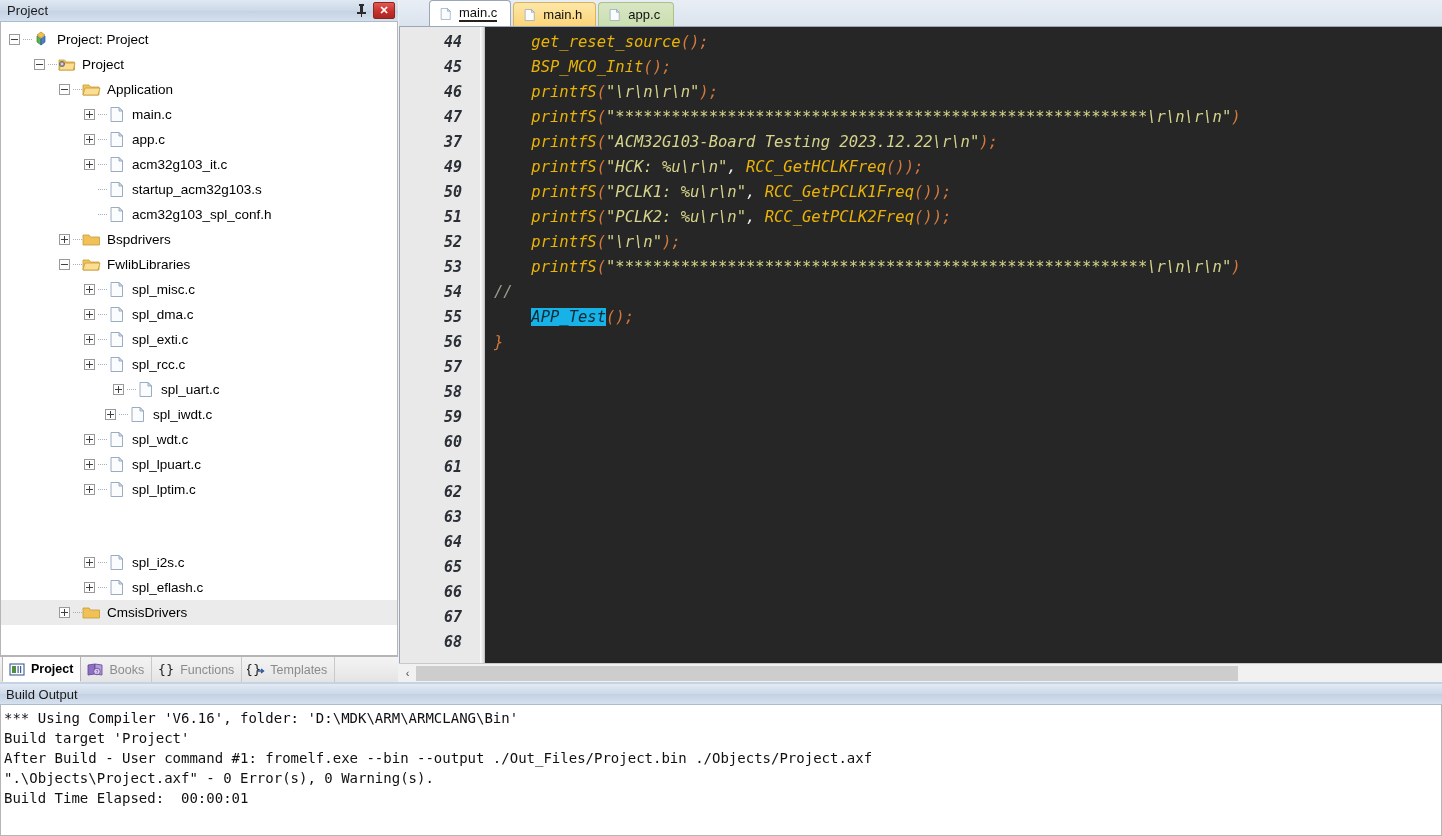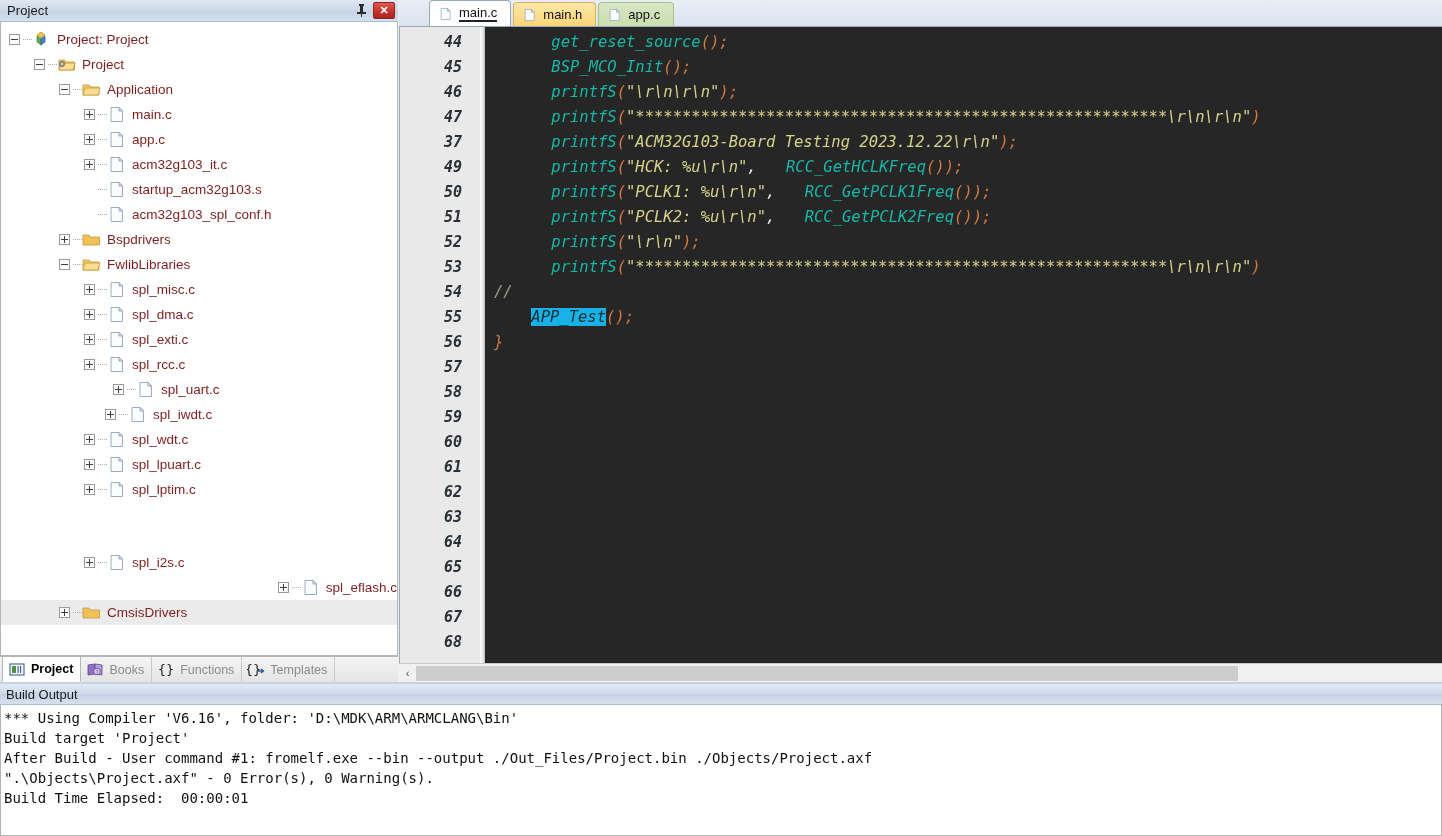--- a/index.html
+++ b/index.html
@@ -63,21 +63,21 @@
     overflow: hidden;
     position: relative;
     padding-top: 5px;
   }
 
   .tnode {
     height: 25px;
     display: flex; align-items: center;
     white-space: nowrap;
     font-size: 13.5px;
-    color: #7f1d1d;
+    color: #000000;
     font-family: "Liberation Sans", sans-serif;
     cursor: default;
     position: relative;
   }
   .tnode.selected { background: #ebebeb; }
   .expander {
     width: 11px; height: 11px;
     border: 1px solid #9a9a9a;
     background: #fdfdfd;
     display: inline-flex; align-items: center; justify-content: center;
@@ -202,21 +202,21 @@
   }
   .cline {
     height: 25px; line-height: 25px;
     font-family: "DejaVu Sans Mono", monospace;
     font-size: 15.5px;
     white-space: pre;
     color: #e0e0e0;
     padding-left: 9px;
     letter-spacing: 0px;
   }
-  .tok-fn    { color: #14b8a6; margin-left: 20px; }
+  .tok-fn    { color: #eab308; }
   .tok-punct { color: #d4793c; }
   .tok-str   { color: #d6d48a; }
   .tok-cmt   { color: #9aa08f; }
   .tok-sel   { background: #17b2e8; color: #0d2b33; }
   .tok-plain { color: #ececec; }
 
   .hscroll {
     flex: 0 0 19px; height: 19px;
     background: #f1f1f1;
     border-top: 1px solid #c8c8c8;
@@ -505,21 +505,21 @@
             <span class="expander plus"></span>
             <span class="dashline"></span>
             <span class="ticon">
               <svg width="19" height="17" viewBox="0 0 19 17">
                 <path d="M4 1.5 L12 1.5 L15.5 5 L15.5 15.5 L4 15.5 Z" fill="#fbfcfe" stroke="#8fa3bb" stroke-width=".9"></path>
                 <path d="M12 1.5 L12 5 L15.5 5 Z" fill="#dde6f1" stroke="#8fa3bb" stroke-width=".9"></path>
               </svg>
             </span>
             <span class="tlabel">spl_i2s.c</span>
           </div>
-          <div class="tnode" style="padding-left: 83px; justify-content: flex-end;">
+          <div class="tnode" style="padding-left: 83px;">
             <span class="expander plus"></span>
             <span class="dashline"></span>
             <span class="ticon">
               <svg width="19" height="17" viewBox="0 0 19 17">
                 <path d="M4 1.5 L12 1.5 L15.5 5 L15.5 15.5 L4 15.5 Z" fill="#fbfcfe" stroke="#8fa3bb" stroke-width=".9"></path>
                 <path d="M12 1.5 L12 5 L15.5 5 Z" fill="#dde6f1" stroke="#8fa3bb" stroke-width=".9"></path>
               </svg>
             </span>
             <span class="tlabel">spl_eflash.c</span>
           </div>

